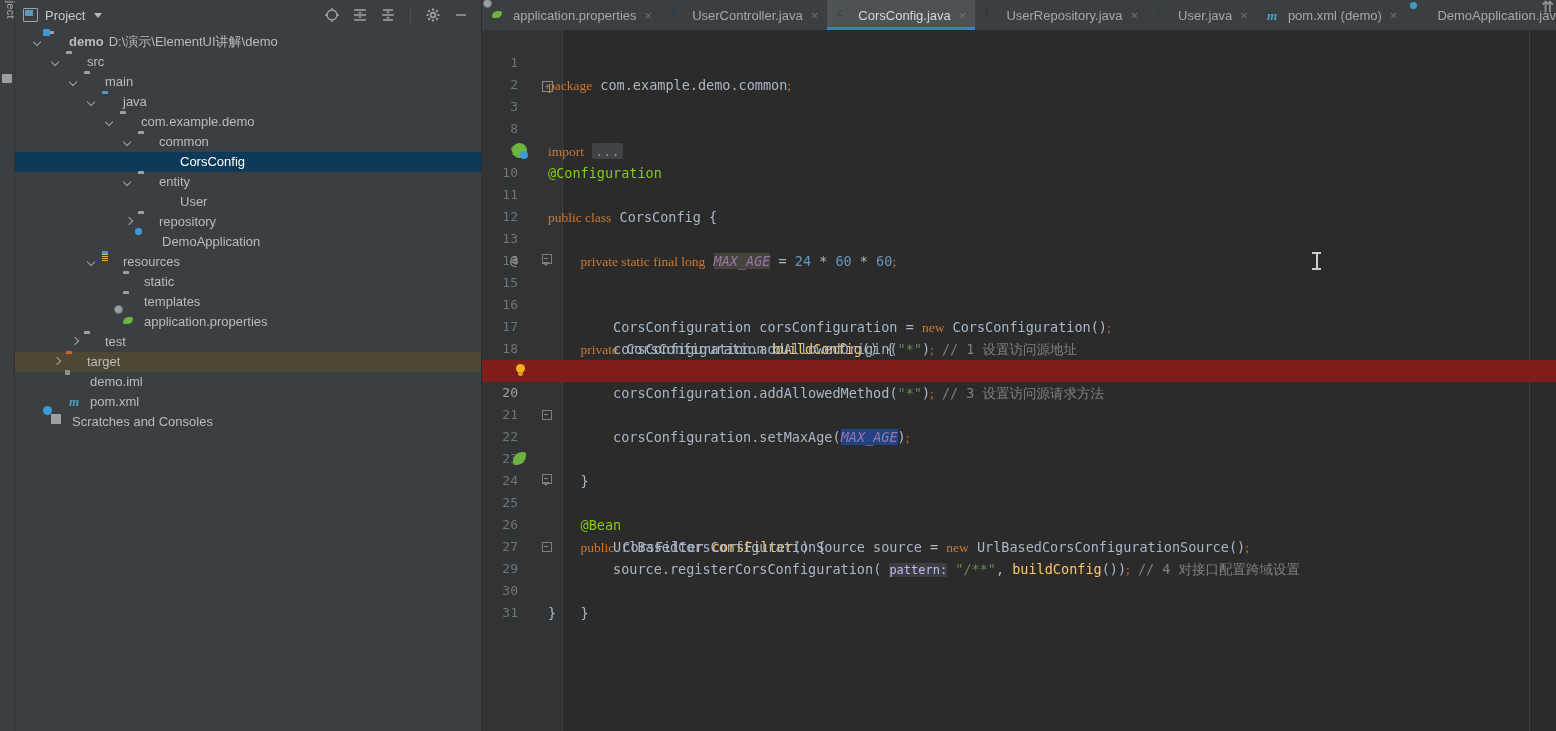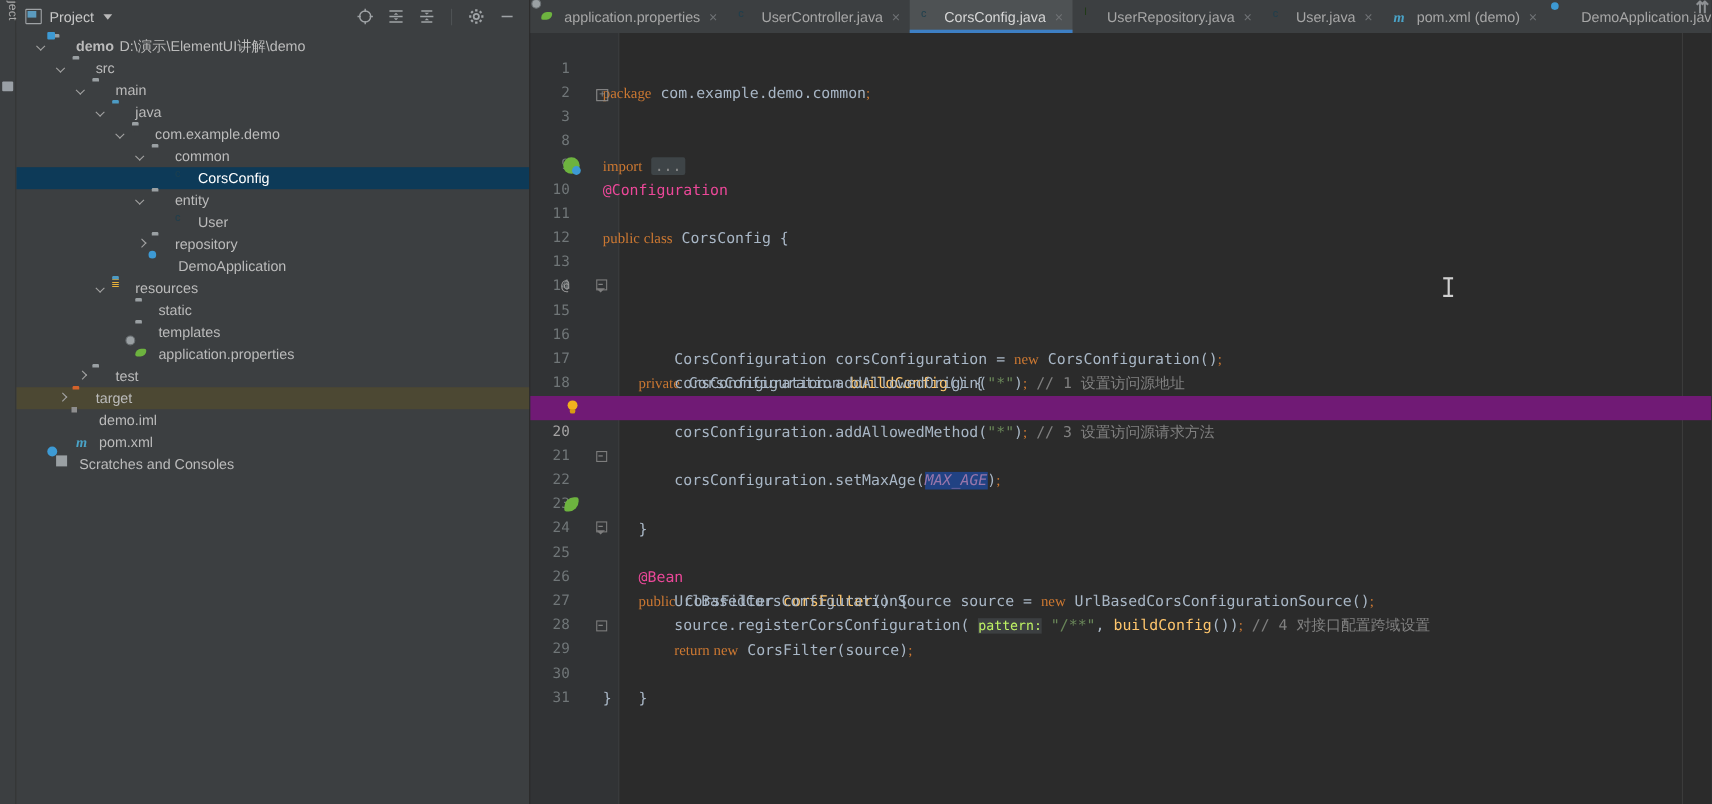--- a/index.html
+++ b/index.html
@@ -157,32 +157,32 @@
   .cline{
     height:22px;position:relative;white-space:pre;
     font-family:"DejaVu Sans Mono","Liberation Mono",monospace;font-size:13.5px;line-height:22px;
   }
   .cline .num{
     position:absolute;left:0;width:36px;text-align:right;color:#707678;
     font-family:"DejaVu Sans Mono","Liberation Mono",monospace;font-size:13px;
   }
   .cline.cur .num{color:#a4a3a3;}
   .cline .code{position:absolute;left:66px;color:#a9b7c6;}
-  .cline.cur{background:#701a75;}
+  .cline.cur{background:#7f1d1d;}
 
   
   .kw{color:#cc7832;font-family:Liberation Serif, serif;}
   .str{color:#6a8759;}
   .num2{color:#6897bb;}
   .cmt{color:#808080;}
-  .ann{color:#ec4899;}
+  .ann{color:#84cc16;}
   .fldhl{color:#9876aa;font-style:italic;background:#214283;}
   .fldbg{color:#9876aa;font-style:italic;background:#46443c;}
   .mth{color:#ffc66d;}
-  .param{color:#bef264;background:#3c3f41;font-size:12px;font-style:normal;margin-top:40px;}
+  .param{color:#c4b5fd;background:#3c3f41;font-size:12px;font-style:normal;margin-top:40px;}
   .ident{color:#a9b7c6;}
   .foldbox{background:#3e4447;color:#8a8a8a;border-radius:2px;padding:0 3px;}
 
   .bulb{
     position:absolute;left:32px;top:4px;width:13px;height:14px;
   }
   .bulb .b{position:absolute;left:2px;top:0;width:9px;height:9px;border-radius:50%;background:#f2b01e;}
   .bulb .s{position:absolute;left:4px;top:8px;width:5px;height:4px;background:#d89b12;border-radius:0 0 2px 2px;}
   .springg{position:absolute;left:30px;top:3px;width:15px;height:15px;border-radius:50%;background:#6db33f;}
   .springg::after{content:"";position:absolute;right:-1px;bottom:-1px;width:8px;height:8px;border-radius:50%;background:#3d9ad4;}
@@ -469,20 +469,21 @@
         <div class="cline">
           <span class="num">11</span>
         </div>
 
         <div class="cline">
           <span class="num">12</span>
         </div>
 
         <div class="cline">
           <span class="num">13</span>
+          <span class="code">    <span class="kw">private static final long</span> <span class="fldbg">MAX_AGE</span> = <span class="num2">24</span> * <span class="num2">60</span> * <span class="num2">60</span><span class="kw">;</span></span>
         </div>
 
         <div class="cline">
           <span class="num">14</span>
         </div>
 
         <div class="cline">
           <span class="num">15</span>
           <span class="atg">@</span>
           <span class="foldarrow"><span class="bx"></span><span class="tl"></span></span>
@@ -544,24 +545,20 @@
         <div class="cline">
           <span class="num">26</span>
           <span class="code">        <span class="ident">UrlBasedCorsConfigurationSource source</span> = <span class="kw">new</span> <span class="ident">UrlBasedCorsConfigurationSource</span>()<span class="kw">;</span></span>
         </div>
 
         <div class="cline">
           <span class="num">27</span>
           <span class="code">        <span class="ident">source.registerCorsConfiguration</span>( <span class="param">pattern:</span> <span class="str">"/**"</span>, <span class="mth">buildConfig</span>())<span class="kw">;</span> <span class="cmt">// 4 对接口配置跨域设置</span></span>
         </div>
 
-        <div class="cline">
-          <span class="num">28</span>
-          <span class="code">        <span class="kw">return new</span> <span class="ident">CorsFilter</span>(<span class="ident">source</span>)<span class="kw">;</span></span>
-        </div>
 
         <div class="cline">
           <span class="num">29</span>
           <span class="foldend"><span class="bx"></span></span>
           <span class="code">    }</span>
         </div>
 
         <div class="cline">
           <span class="num">30</span>
           <span class="code">}</span>

